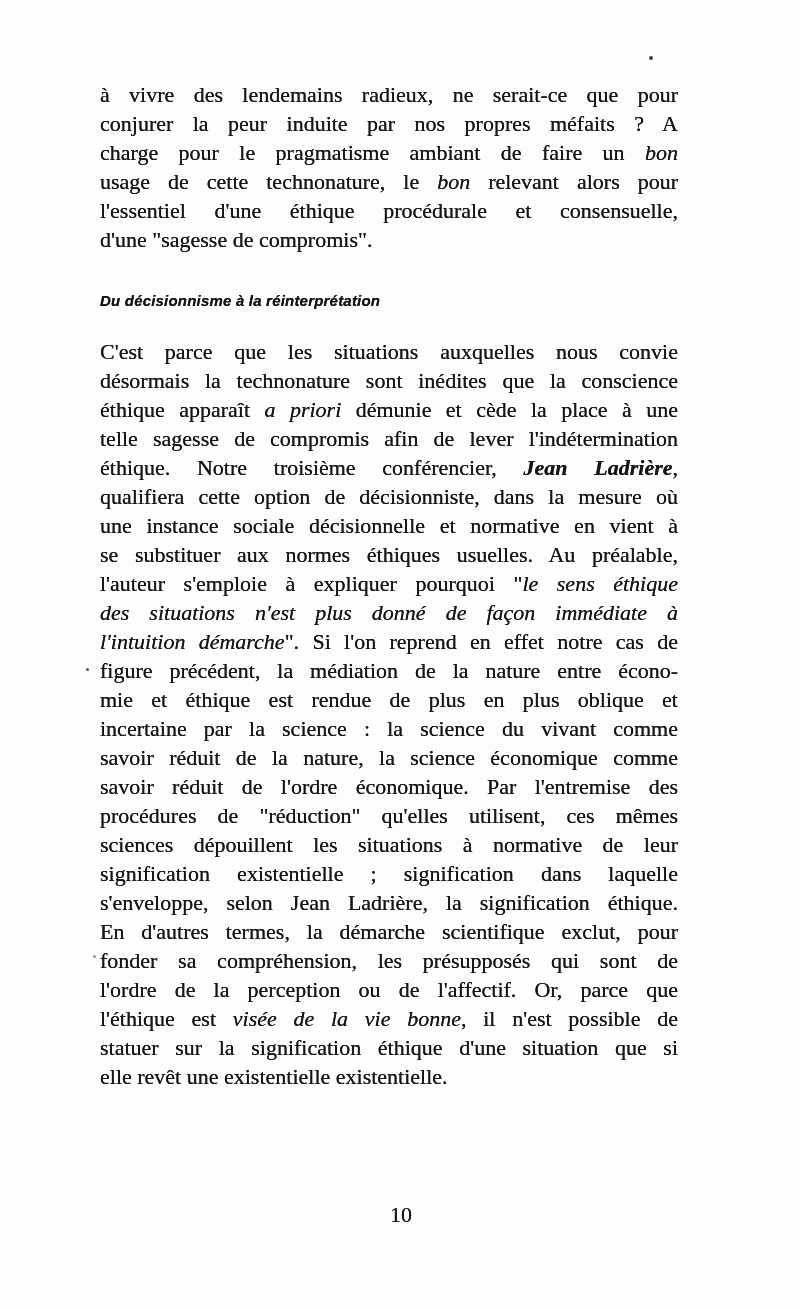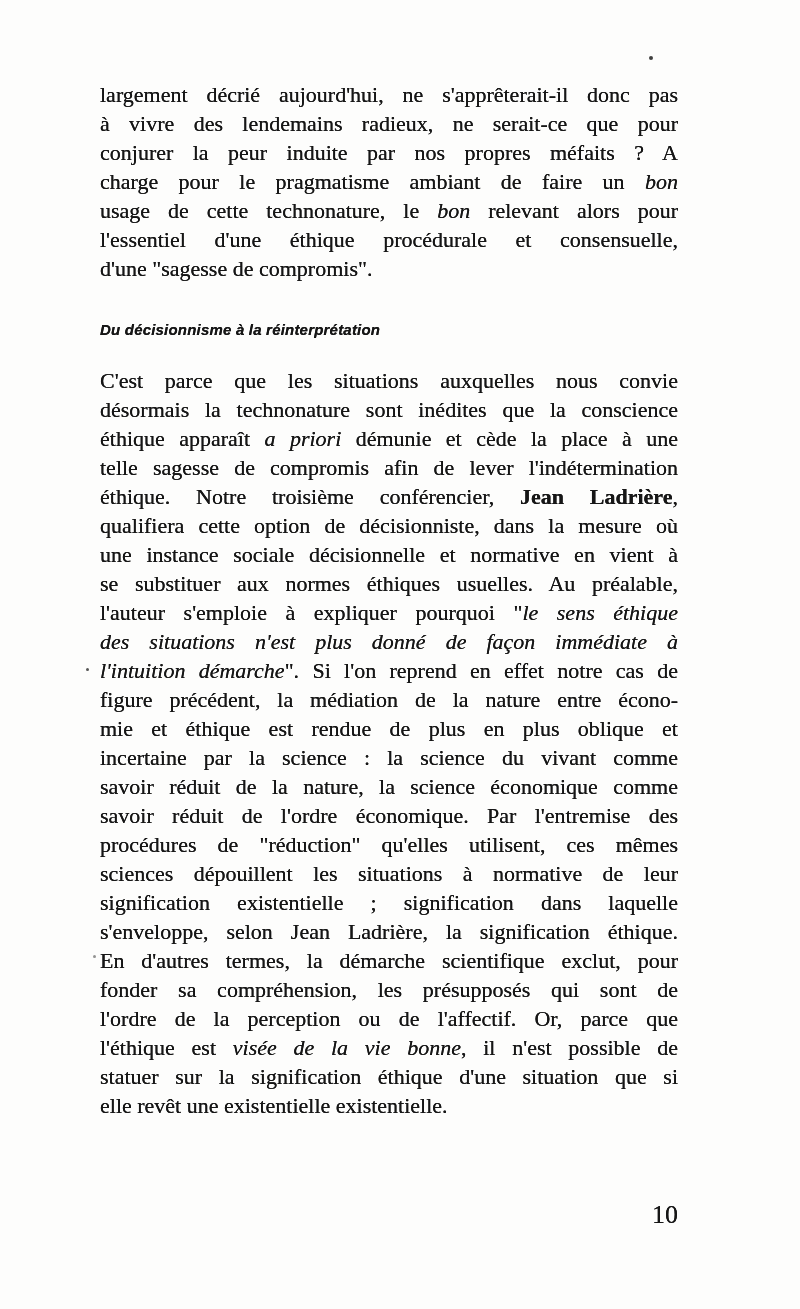--- a/index.html
+++ b/index.html
@@ -24,54 +24,53 @@
   .line {
     font-size:22px;
     line-height:29px;
     text-align:justify;
     text-align-last:justify;
     text-shadow:0 0 0.4px currentColor;
     white-space:normal;
   }
   .line.last { text-align-last:left; }
   .it { font-style:italic; }
-  .bd { font-weight:bold; }
+  .bd { font-weight:bold;font-style:italic; }
   .heading {
     margin-top:32px;
     margin-bottom:21px;
     font-family:"Liberation Sans","DejaVu Sans",sans-serif;
     font-weight:bold;
     font-style:italic;
     font-size:15px;
     line-height:30px;
     letter-spacing:0.2px;
     text-shadow:0 0 0.4px currentColor;
   }
   .page-number {
     position:absolute;
-    left:100px; top:1200px; width:578px;
-    text-align:right;
-    font-size:26px;
+    left:112px; top:1200px; width:578px;
+    text-align:center;
+    font-size:22px;
     line-height:29px;
     text-shadow:0 0 0.4px currentColor;
   }
   .artifact {
     position:absolute;
     background:#2a2a2a;
     border-radius:50%;
     display:block;
   }
 </style>
 </head>
 <body>
 
 <div class="page">
   <div class="text-block">
       <div class="para">
-        <div class="line"><span>largement décrié aujourd'hui, ne s'apprêterait-il donc pas</span></div>
         <div class="line"><span>à vivre des lendemains radieux, ne serait-ce que pour</span></div>
         <div class="line"><span>conjurer la peur induite par nos propres méfaits ? A</span></div>
         <div class="line"><span>charge pour le pragmatisme ambiant de faire un </span><span class="it">bon</span></div>
         <div class="line"><span>usage de cette technonature, le </span><span class="it">bon</span><span> relevant alors pour</span></div>
         <div class="line"><span>l'essentiel d'une éthique procédurale et consensuelle,</span></div>
         <div class="line last"><span>d'une "sagesse de compromis".</span></div>
       </div>
       <div class="heading">Du décisionnisme à la réinterprétation</div>
       <div class="para">
         <div class="line"><span>C'est parce que les situations auxquelles nous convie</span></div>

